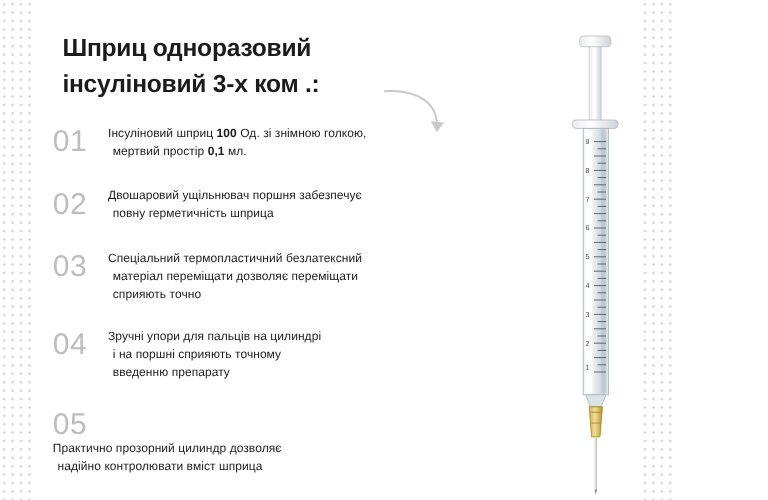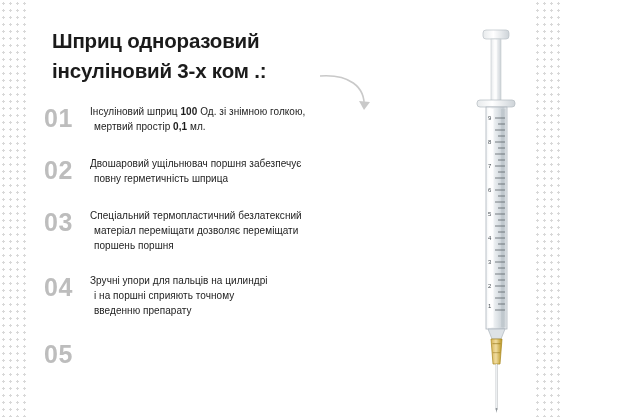--- a/index.html
+++ b/index.html
@@ -62,21 +62,21 @@
   .item {
     position: relative;
     display: flex;
     align-items: flex-start;
     margin-bottom: 17px;
   }
   .num {
     flex: 0 0 auto;
     width: 46px;
     font-size: 25px;
-    font-weight: bold;
+    font-weight: normal;
     color: #bdbdbd;
     line-height: 1;
     padding-top: 2px;
     letter-spacing: 0.5px;
   }
   .txt {
     flex: 1 1 auto;
     font-size: 10px;
     color: #1c1c1c;
     line-height: 1.5;
@@ -136,35 +136,39 @@
         <span class="l">Двошаровий ущільнювач поршня забезпечує</span>
         <span class="l i1">повну герметичність шприца</span>
       </div>
     </div>
 
     <div class="item i3">
       <div class="num">03</div>
       <div class="txt">
         <span class="l">Спеціальний термопластичний безлатексний</span>
         <span class="l i1">матеріал переміщати дозволяє переміщати</span>
-        <span class="l i1">поршень поршня</span>
+        <span class="l i1">сприяють точно</span>
       </div>
     </div>
 
     <div class="item i4">
       <div class="num">04</div>
       <div class="txt">
         <span class="l">Зручні упори для пальців на цилиндрі</span>
         <span class="l i1">і на поршні сприяють точному</span>
         <span class="l i1">введенню препарату</span>
       </div>
     </div>
 
     <div class="item i5">
       <div class="num">05</div>
+      <div class="txt">
+        <span class="l">Практично прозорний цилиндр дозволяє</span>
+        <span class="l i1">надійно контролювати вміст шприца</span>
+      </div>
     </div>
 
   </div>
 
   <svg class="syringe" viewBox="0 0 90 405">
     <defs>
       <linearGradient id="barrelG" x1="0" y1="0" x2="1" y2="0">
         <stop offset="0%" stop-color="#f2f4f6"></stop>
         <stop offset="18%" stop-color="#ffffff"></stop>
         <stop offset="55%" stop-color="#dfe4e8"></stop>

